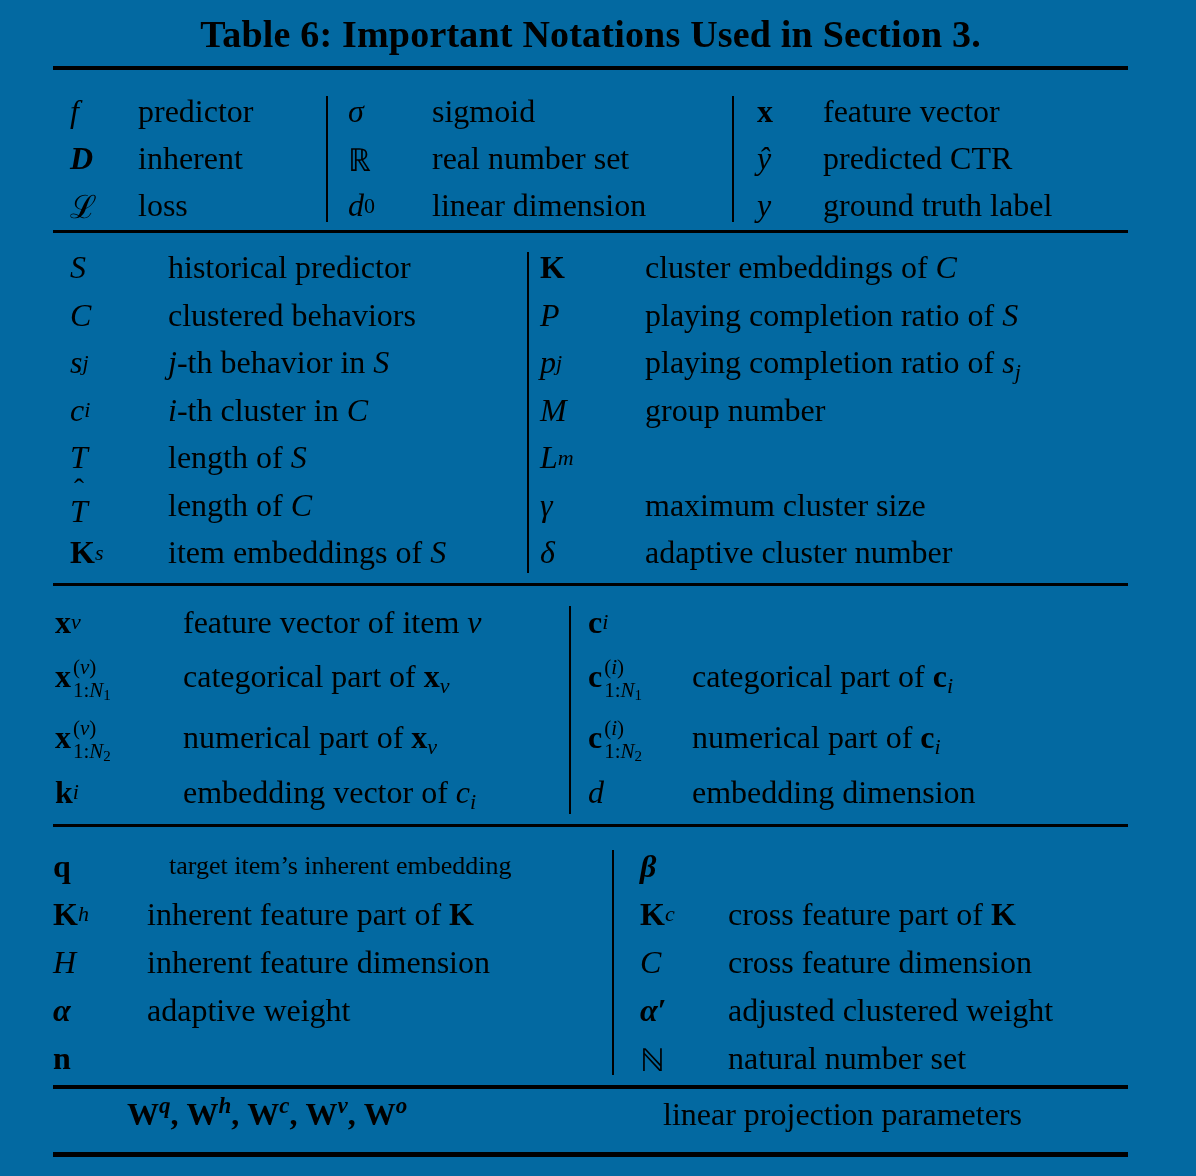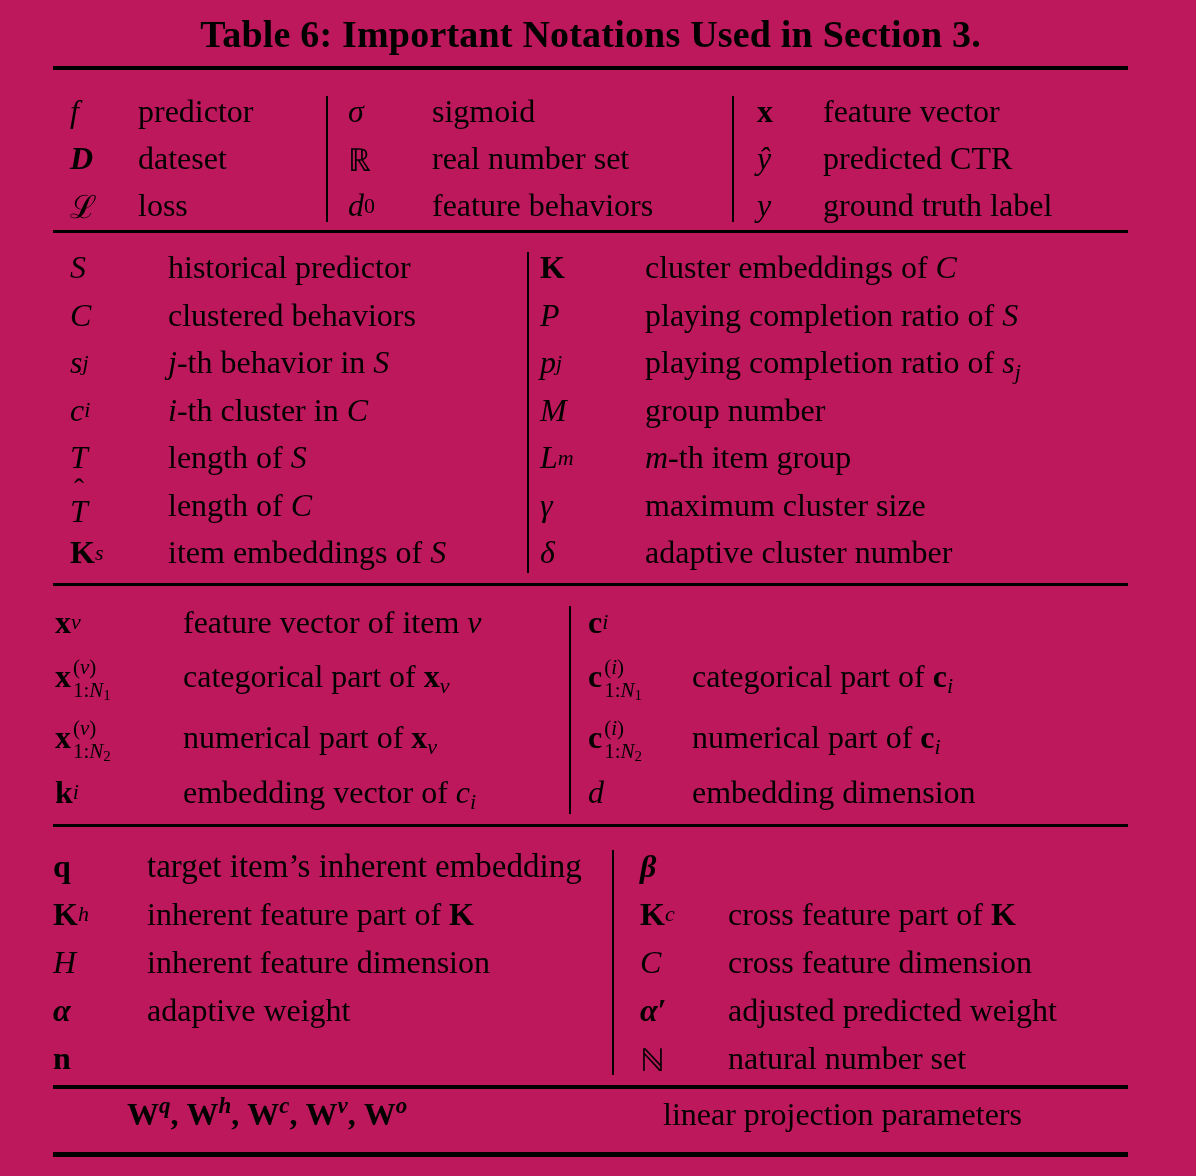--- a/index.html
+++ b/index.html
@@ -1,35 +1,35 @@
 <!DOCTYPE html>
 <html><head>
 <meta charset="utf-8">
 <style>
   html,body{margin:0;padding:0;background:#ffffff;}
   body{width:1196px;height:1176px;font-family:"Liberation Serif",serif;color:#000;}
-  .page{position:relative;width:1196px;height:1176px;background:#be185d;overflow:hidden;}
+  .page{position:relative;width:1196px;height:1176px;background:#0369a1;overflow:hidden;}
   .table{position:absolute;left:53px;top:0;width:1075px;height:1176px;}
   .title{position:absolute;top:12px;left:0;width:1075px;text-align:center;
          font-size:38px;font-weight:bold;letter-spacing:0.2px;}
   .rule{position:absolute;left:0;width:1075px;background:#000;}
   #rule1{top:66px;height:4px;}
   #rule2{top:230px;height:3px;}
   #rule3{top:583px;height:3px;}
   #rule4{top:824px;height:3px;}
   #rule5{top:1085px;height:4px;}
   #rule6{top:1152px;height:5px;}
 
   .section{position:absolute;display:flex;font-size:32px;}
   .group{position:relative;box-sizing:border-box;display:flex;flex-direction:column;justify-content:flex-start;}
   .group.divided::before{content:'';position:absolute;left:-1px;top:8px;bottom:8px;width:2px;background:#000;}
   .row{display:flex;align-items:center;}
   .sym{display:inline-flex;align-items:center;flex:none;box-sizing:content-box;}
   .desc{flex:1;white-space:nowrap;}
-  .desc.sm{font-size:33px;}
+  .desc.sm{font-size:26px;margin-left:22px;}
 
   #sec1{top:74px;height:156px;padding-top:14px;box-sizing:border-box;}
   #sec1 .row{height:47px;}
   #sec1 .g-a{width:274px;padding-left:17px;}  #sec1 .g-a .sym{width:68px;}
   #sec1 .g-b{width:406px;padding-left:21px;}  #sec1 .g-b .sym{width:84px;}
   #sec1 .g-c{width:395px;padding-left:24px;}  #sec1 .g-c .sym{width:66px;}
 
   #sec2{top:236px;height:345px;padding-top:8px;box-sizing:border-box;}
   #sec2 .row{height:47.5px;}
   #sec2 .g-a{width:475px;padding-left:17px;}  #sec2 .g-a .sym{width:98px;}
@@ -78,21 +78,21 @@
         <div class="row">
           <span class="sym">
               <i>f</i>
             </span>
           <span class="desc">predictor</span>
         </div>
         <div class="row">
           <span class="sym">
               <span class="scrD">D</span>
             </span>
-          <span class="desc">dateset</span>
+          <span class="desc">inherent</span>
         </div>
         <div class="row">
           <span class="sym">ℒ</span>
           <span class="desc">loss</span>
         </div>
       </div>
       <div class="group g-b divided">
         <div class="row">
           <span class="sym">
               <i>σ</i>
@@ -101,21 +101,21 @@
         </div>
         <div class="row">
           <span class="sym">ℝ</span>
           <span class="desc">real number set</span>
         </div>
         <div class="row">
           <span class="sym">
               <i>d</i>
               <sub>0</sub>
             </span>
-          <span class="desc">feature behaviors</span>
+          <span class="desc">linear dimension</span>
         </div>
       </div>
       <div class="group g-c divided">
         <div class="row">
           <span class="sym">
               <b>x</b>
             </span>
           <span class="desc">feature vector</span>
         </div>
         <div class="row">
@@ -210,21 +210,20 @@
           <span class="sym">
               <i>M</i>
             </span>
           <span class="desc">group number</span>
         </div>
         <div class="row">
           <span class="sym">
               <i>L</i>
               <sub><i>m</i></sub>
             </span>
-          <span class="desc"><i>m</i>-th item group</span>
         </div>
         <div class="row">
           <span class="sym">
               <i>γ</i>
             </span>
           <span class="desc">maximum cluster size</span>
         </div>
         <div class="row">
           <span class="sym">
               <i>δ</i>
@@ -361,21 +360,21 @@
           <span class="sym">
               <i>C</i>
             </span>
           <span class="desc">cross feature dimension</span>
         </div>
         <div class="row">
           <span class="sym">
               <b><i>α</i></b>
               <b>′</b>
             </span>
-          <span class="desc">adjusted predicted weight</span>
+          <span class="desc">adjusted clustered weight</span>
         </div>
         <div class="row">
           <span class="sym">ℕ</span>
           <span class="desc">natural number set</span>
         </div>
       </div>
     </div>
 
     <div class="rule" id="rule5"></div>
 

